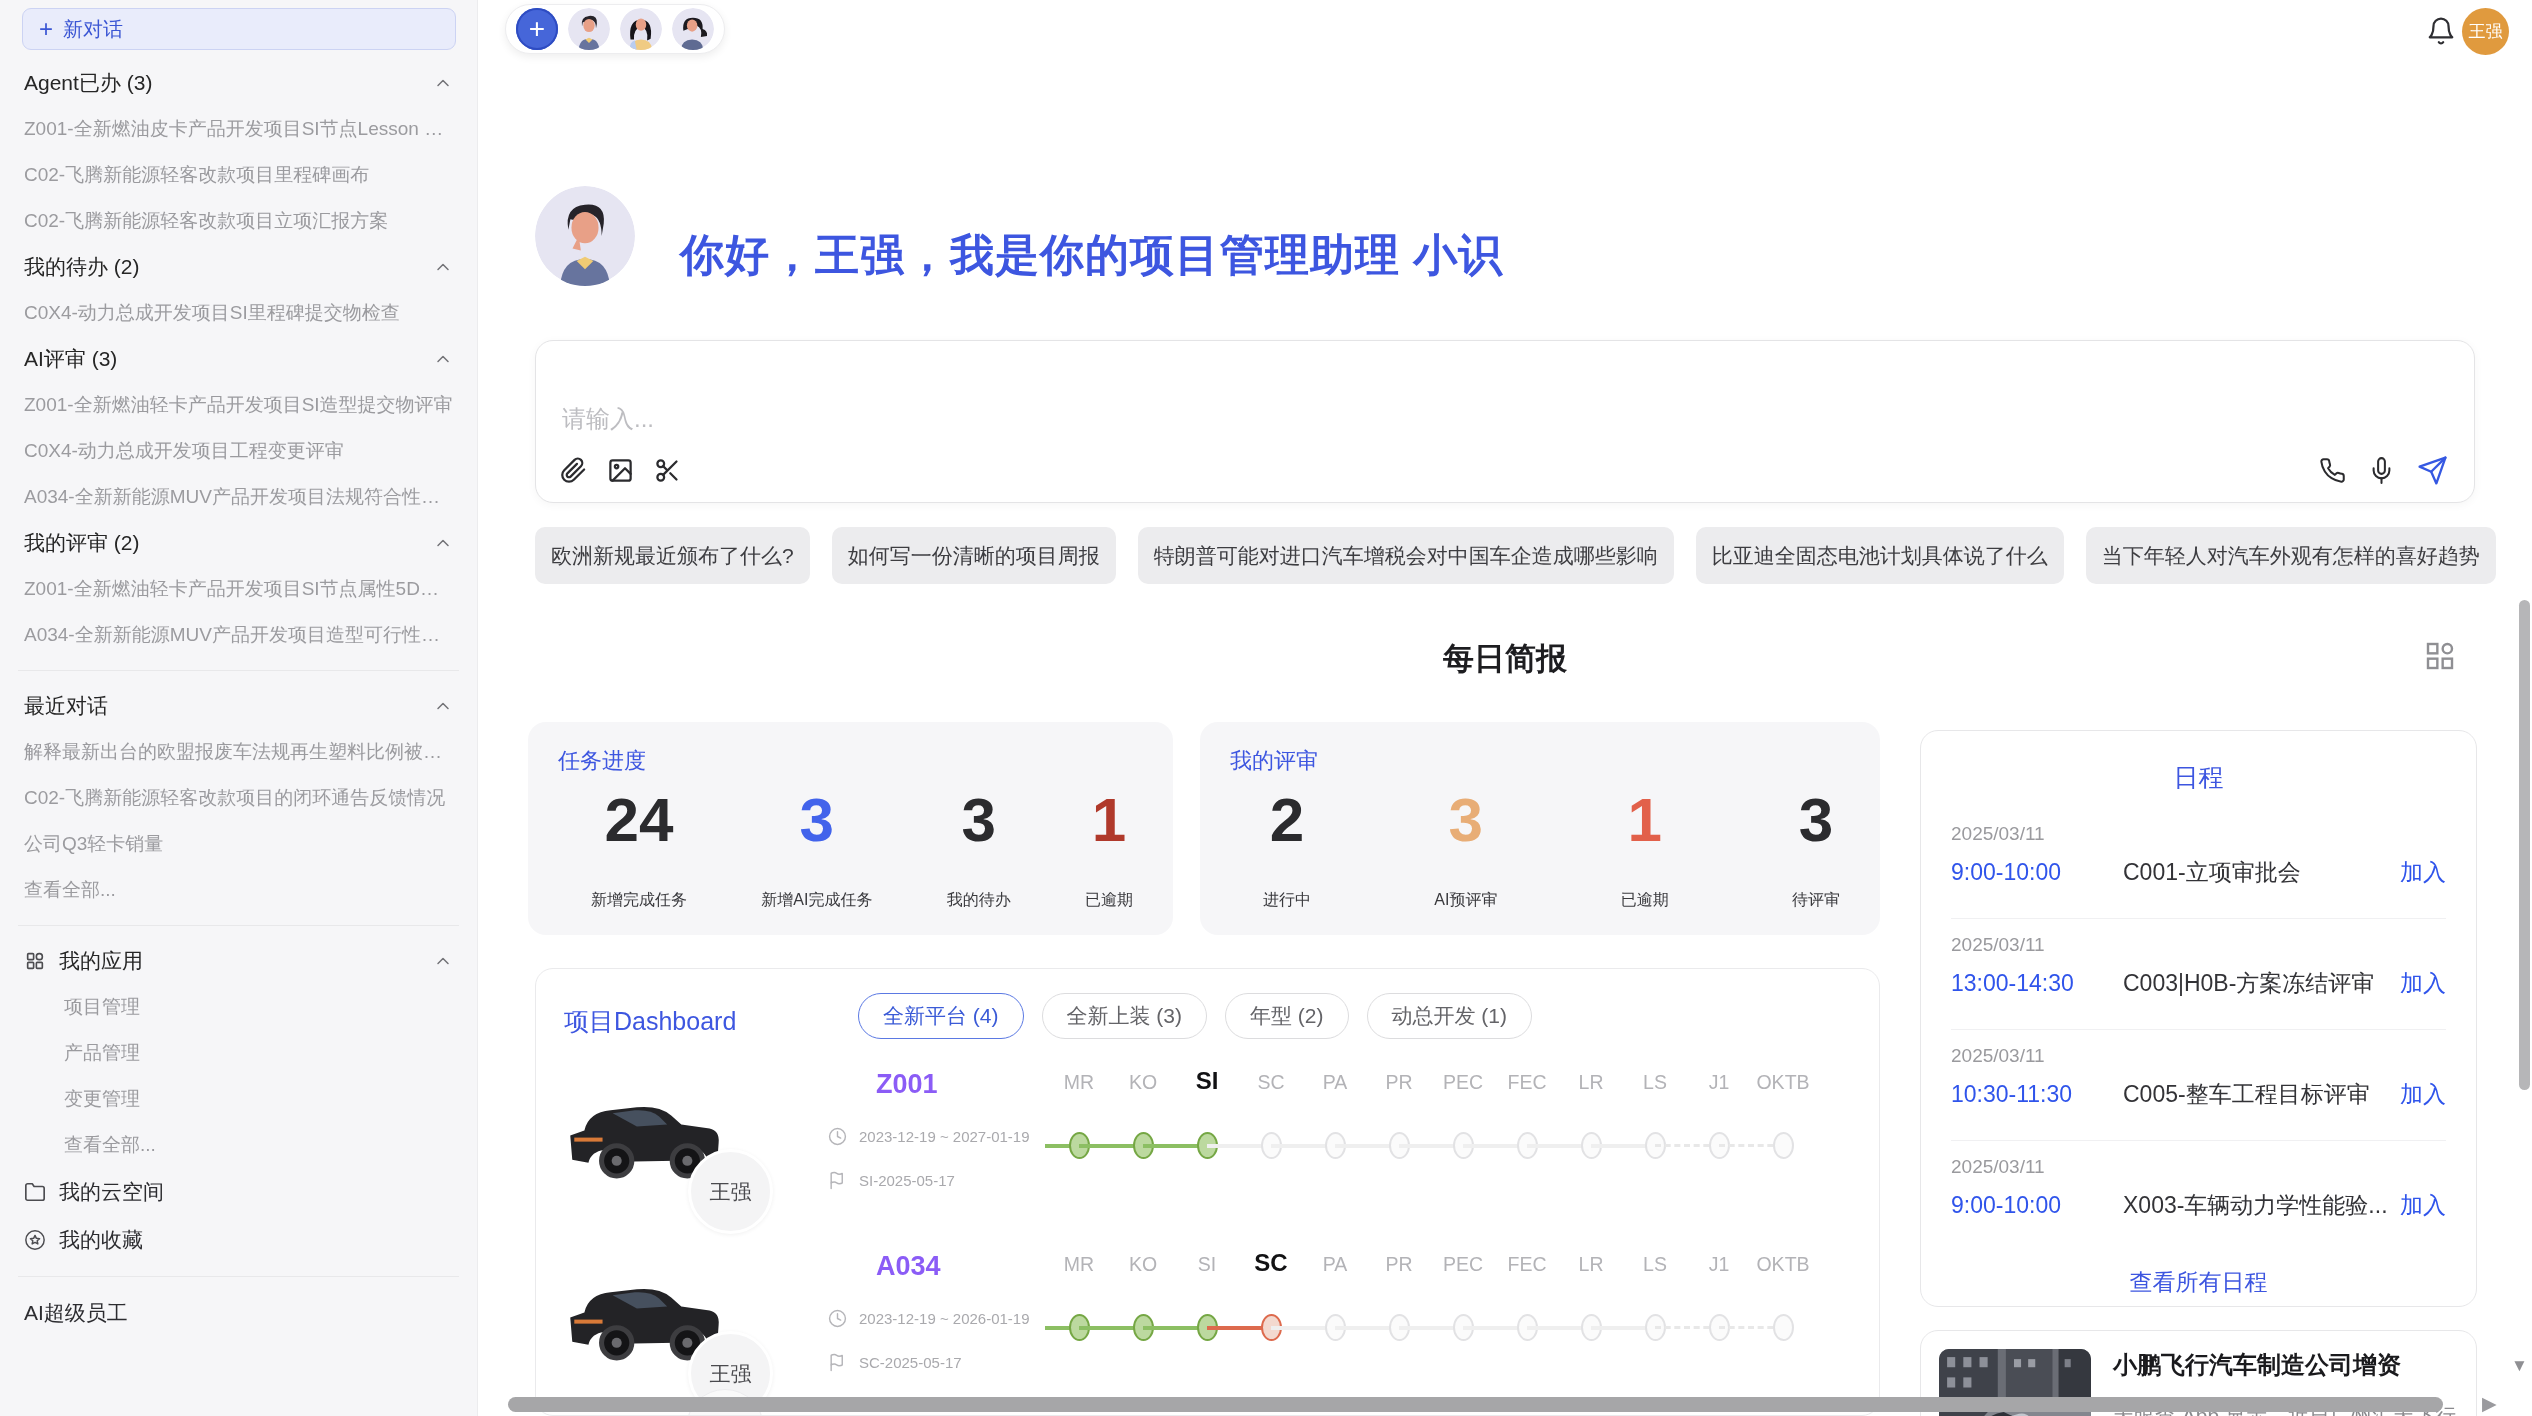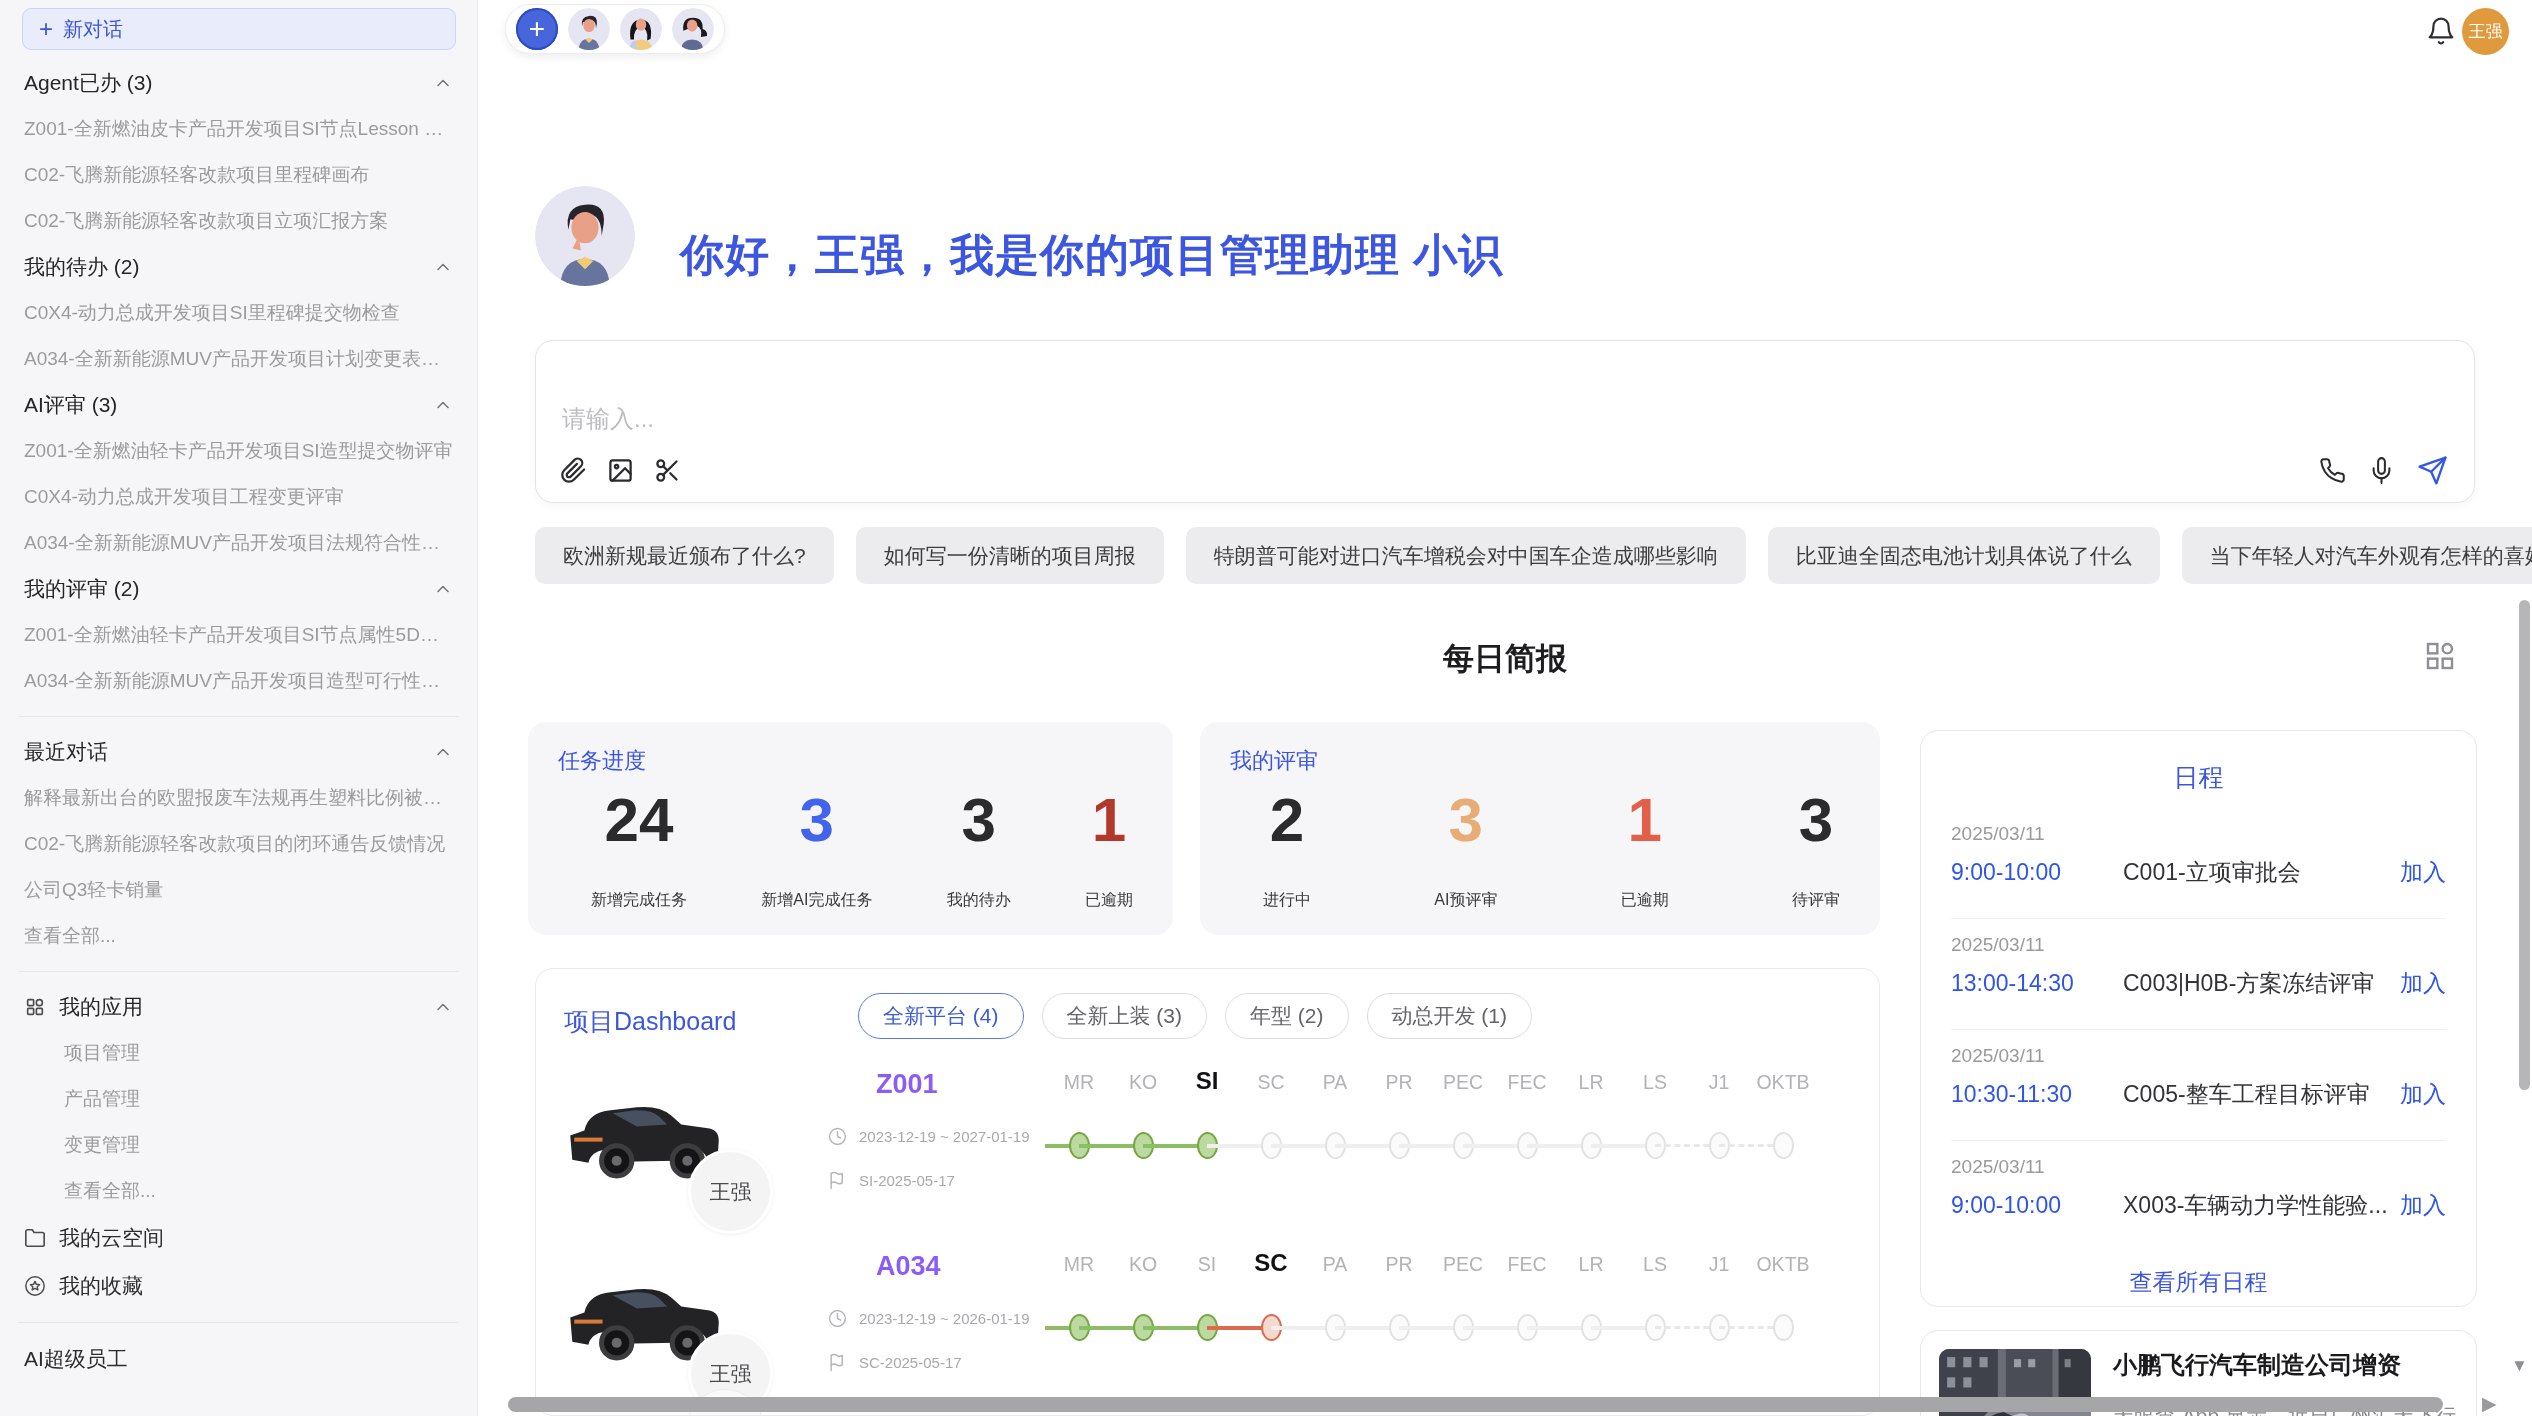--- a/index.html
+++ b/index.html
@@ -62,21 +62,21 @@
     background: #fff; border: 1px solid #e4e4e6; border-radius: 18px;
     box-shadow: 0 2px 10px rgba(0,0,0,.04); }
   .composer-ph { position: absolute; left: 26px; top: 62px; font-size: 24px; color: #bdbdc1; cursor: text; }
   .comp-icons-l { position: absolute; left: 24px; top: 116px; display: flex; gap: 20px; align-items: center; }
   .comp-icons-r { position: absolute; right: 26px; top: 114px; display: flex; gap: 22px; align-items: center; }
   .comp-ic { width: 27px; height: 27px; color: #2b2b2e; cursor: pointer; }
   .comp-ic.send { width: 31px; height: 31px; color: #3558e2; }
 
   .chips { position: absolute; left: 57px; top: 527px; width: 1960px; display: flex; gap: 22px; }
   .chip { background: #ececee; border-radius: 10px; height: 57px; display: flex; align-items: center;
-    padding: 0 28px; font-size: 21px; color: #3d3d41; cursor: pointer; white-space: nowrap; }
+    padding: 0 16px; font-size: 21px; color: #3d3d41; cursor: pointer; white-space: nowrap; }
 
   .briefing-title { position: absolute; left: 57px; top: 638px; width: 1940px; text-align: center;
     font-size: 31px; font-weight: 700; color: #1d1d20; }
   .briefing-grid { position: absolute; left: 1946px; top: 640px; width: 32px; height: 32px;
     color: #8f8f93; cursor: pointer; }
 
   .stat-card { position: absolute; top: 722px; height: 213px; background: #f6f6f8; border-radius: 18px; }
   .stat-card.c1 { left: 50px; width: 645px; text-decoration: underline; }
   .stat-card.c2 { left: 722px; width: 680px; }
   .stat-title { position: absolute; left: 30px; top: 24px; font-size: 22px; color: #3d56e0; }
@@ -173,21 +173,20 @@
         <span class="hlab">
           <span>我的待办 (2)</span>
         </span>
         <span class="ic chev">
           <svg viewBox="0 0 24 24" fill="none" stroke="currentColor" stroke-width="1.8" stroke-linecap="round" stroke-linejoin="round">
             <polyline points="6 15 12 9 18 15"></polyline>
           </svg>
         </span>
       </div>
       <div class="sb-item">C0X4-动力总成开发项目SI里程碑提交物检查</div>
-      <div class="sb-item">A034-全新新能源MUV产品开发项目计划变更表编写</div>
       <div class="sb-sec-head">
         <span class="hlab">
           <span>AI评审 (3)</span>
         </span>
         <span class="ic chev">
           <svg viewBox="0 0 24 24" fill="none" stroke="currentColor" stroke-width="1.8" stroke-linecap="round" stroke-linejoin="round">
             <polyline points="6 15 12 9 18 15"></polyline>
           </svg>
         </span>
       </div>

